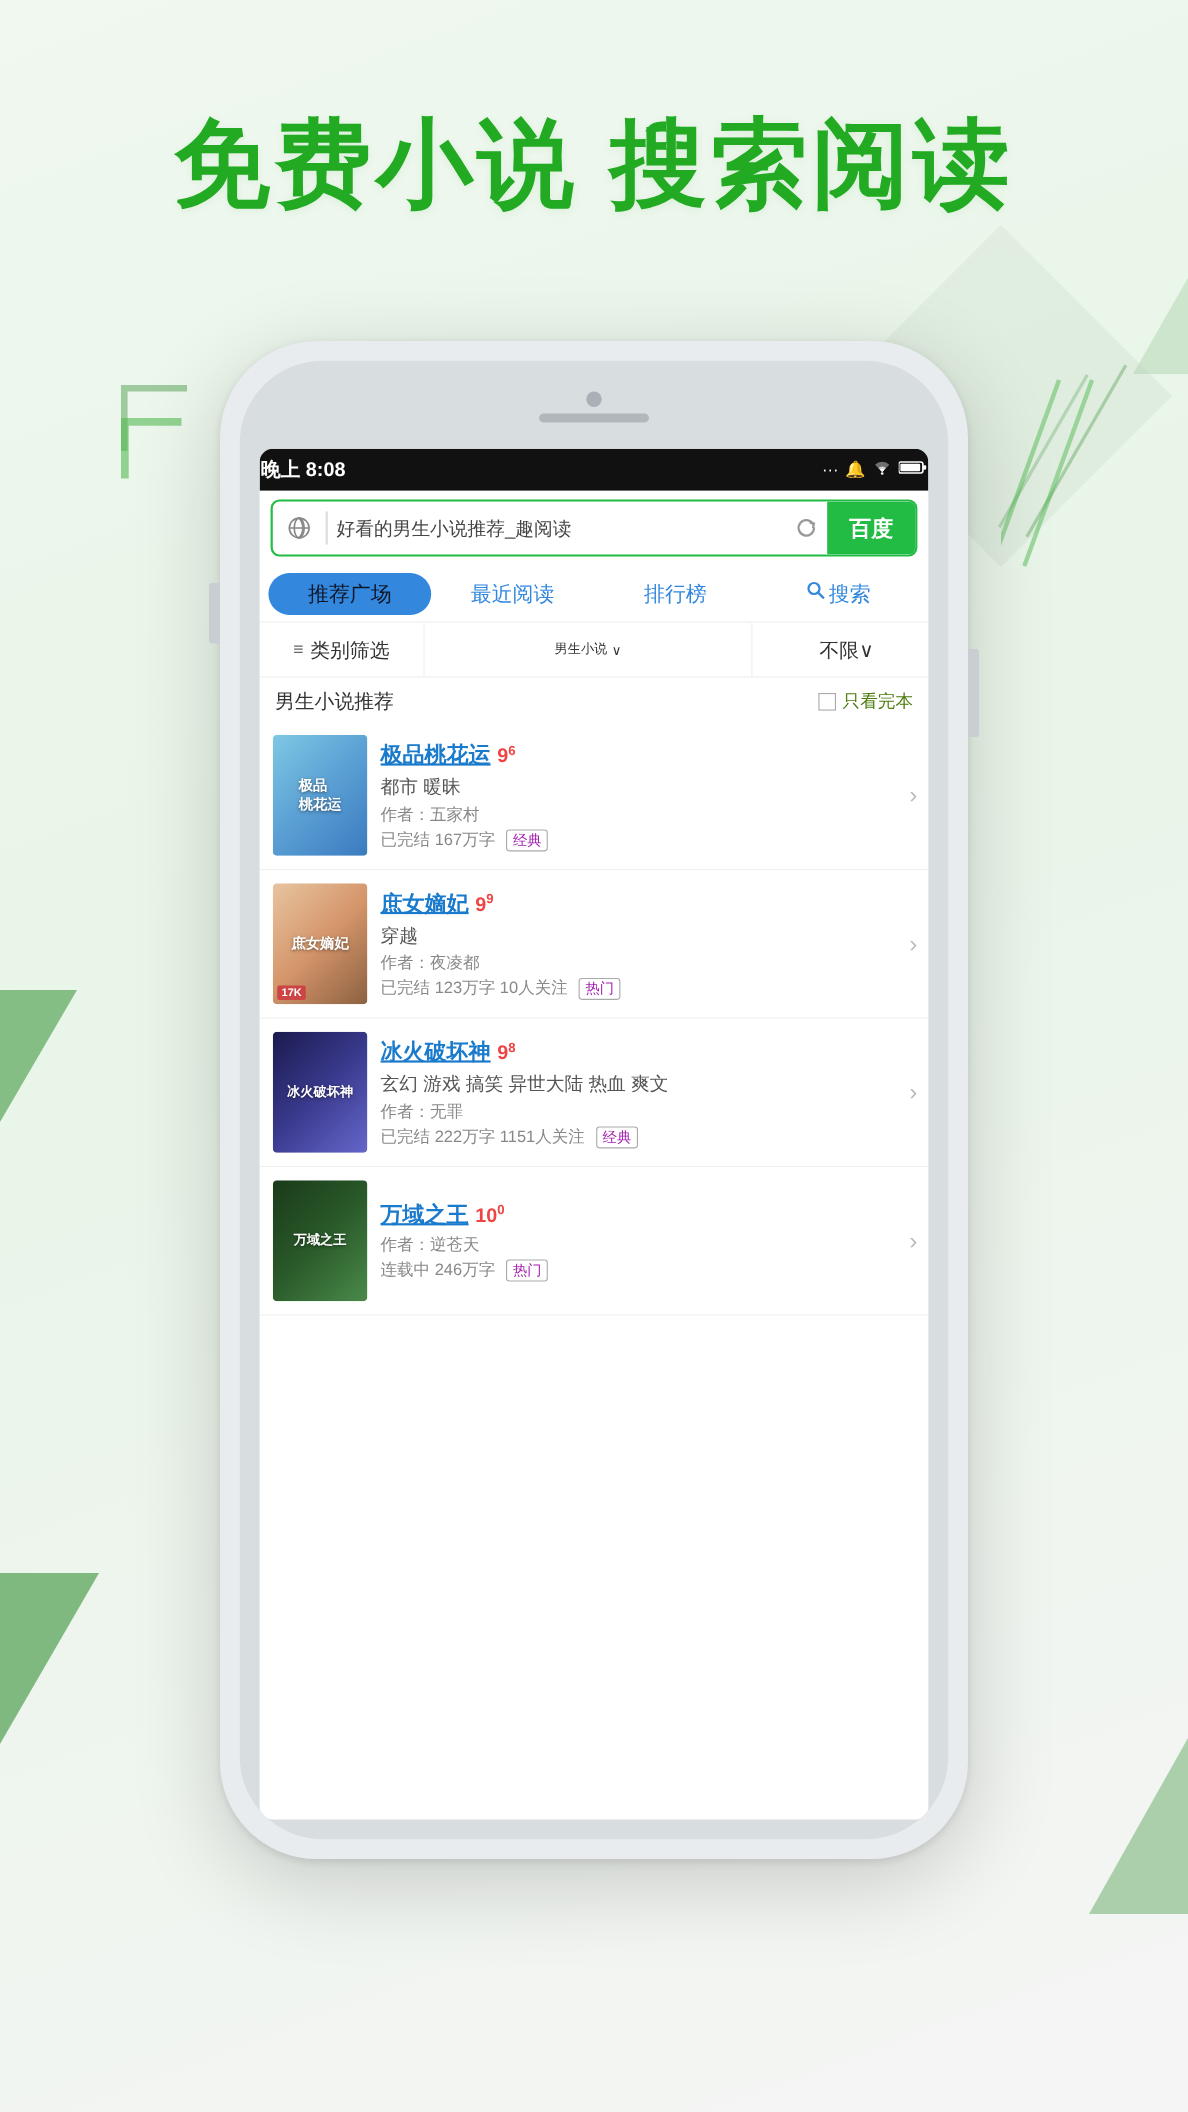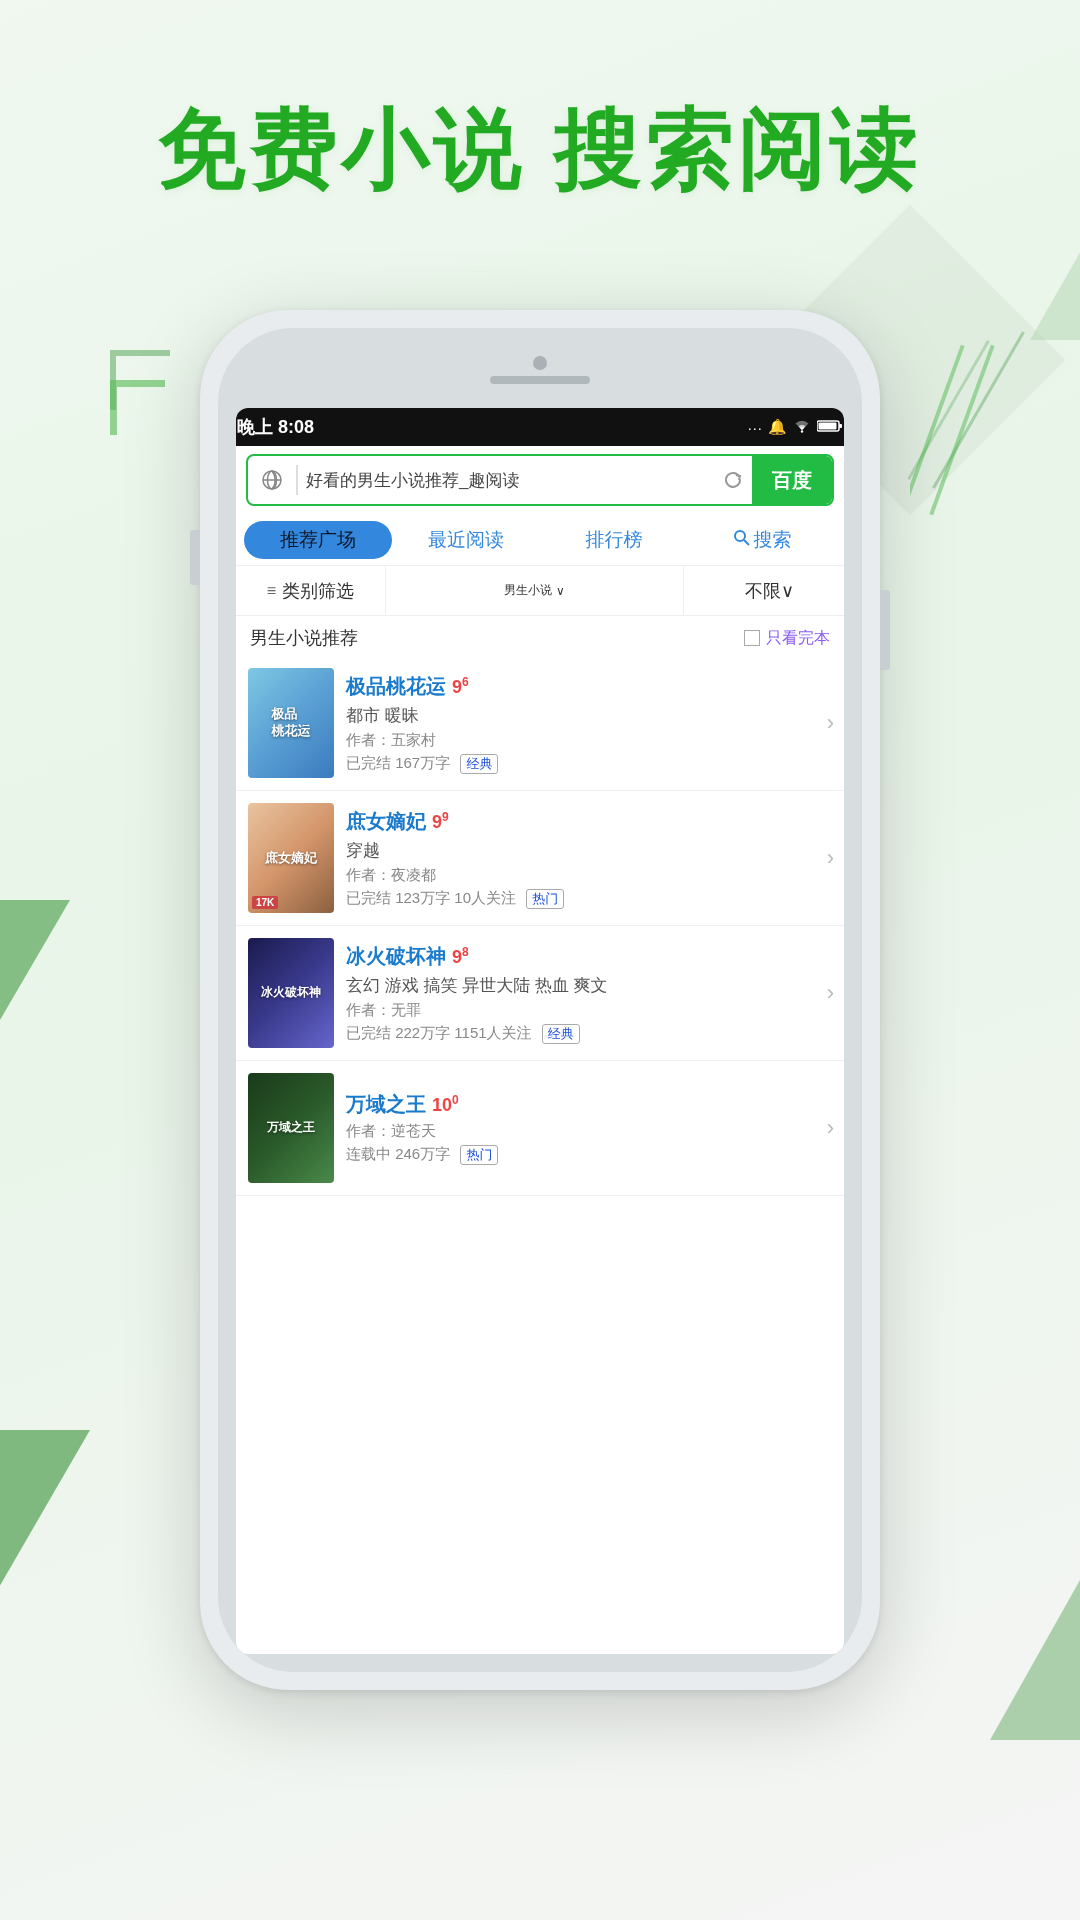--- a/index.html
+++ b/index.html
@@ -341,21 +341,21 @@
     }
     .section-title {
       font-size: 18px;
       color: #333;
     }
     .section-filter {
       display: flex;
       align-items: center;
       gap: 6px;
       font-size: 16px;
-      color: #8b5cf6;
+      color: #4d7c0f;
     }
     .checkbox-empty {
       width: 16px;
       height: 16px;
       border: 1.5px solid #aaa;
       background: #fff;
       display: inline-block;
     }
 
     
@@ -415,20 +415,21 @@
     }
     .book-title-row {
       display: flex;
       align-items: baseline;
       gap: 6px;
     }
     .book-title {
       font-size: 20px;
       color: #1a7acc;
       font-weight: bold;
+      text-decoration: underline;
     }
     .book-rating {
       font-size: 18px;
       color: #e44;
       font-weight: bold;
     }
     .book-rating sup {
       font-size: 12px;
     }
     .book-genre {
@@ -441,21 +442,21 @@
     }
     .book-meta {
       font-size: 15px;
       color: #888;
     }
     .book-tag {
       display: inline-block;
       border: 1px solid #aaa;
       border-radius: 3px;
       font-size: 13px;
-      color: #1d4ed8;
+      color: #a21caf;
       padding: 0 5px;
       margin-left: 6px;
     }
     .book-arrow {
       color: #bbb;
       font-size: 22px;
       flex-shrink: 0;
     }
 
     

